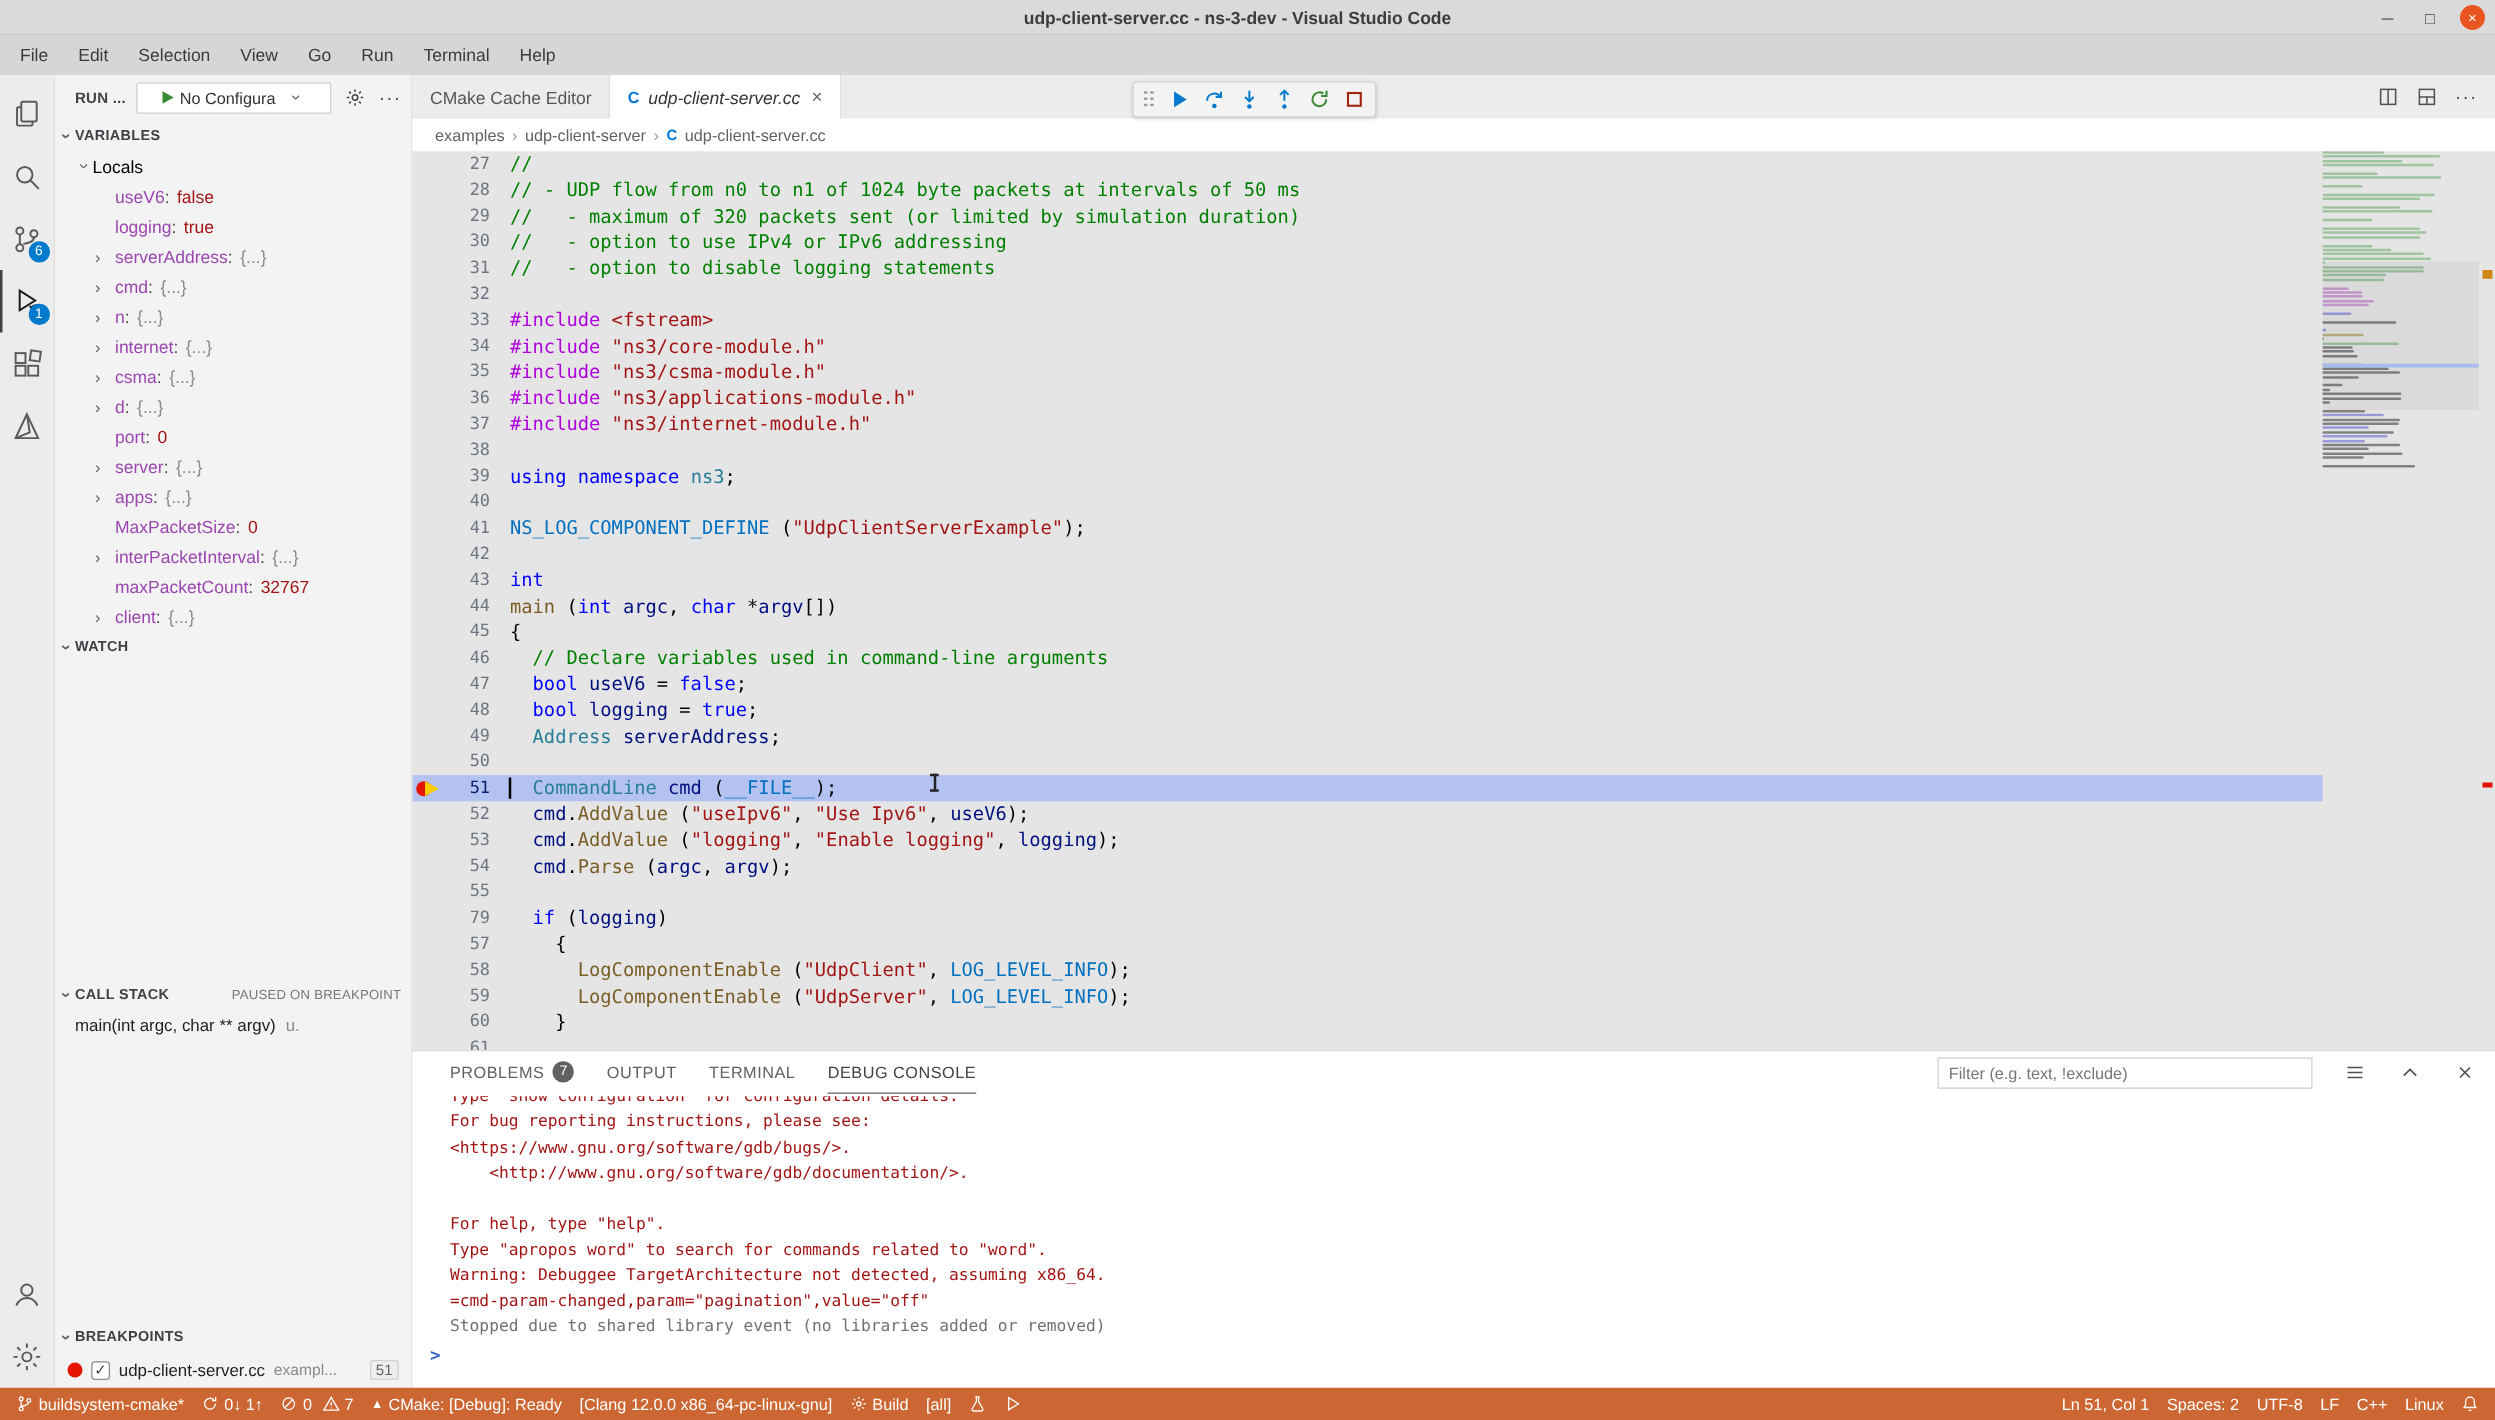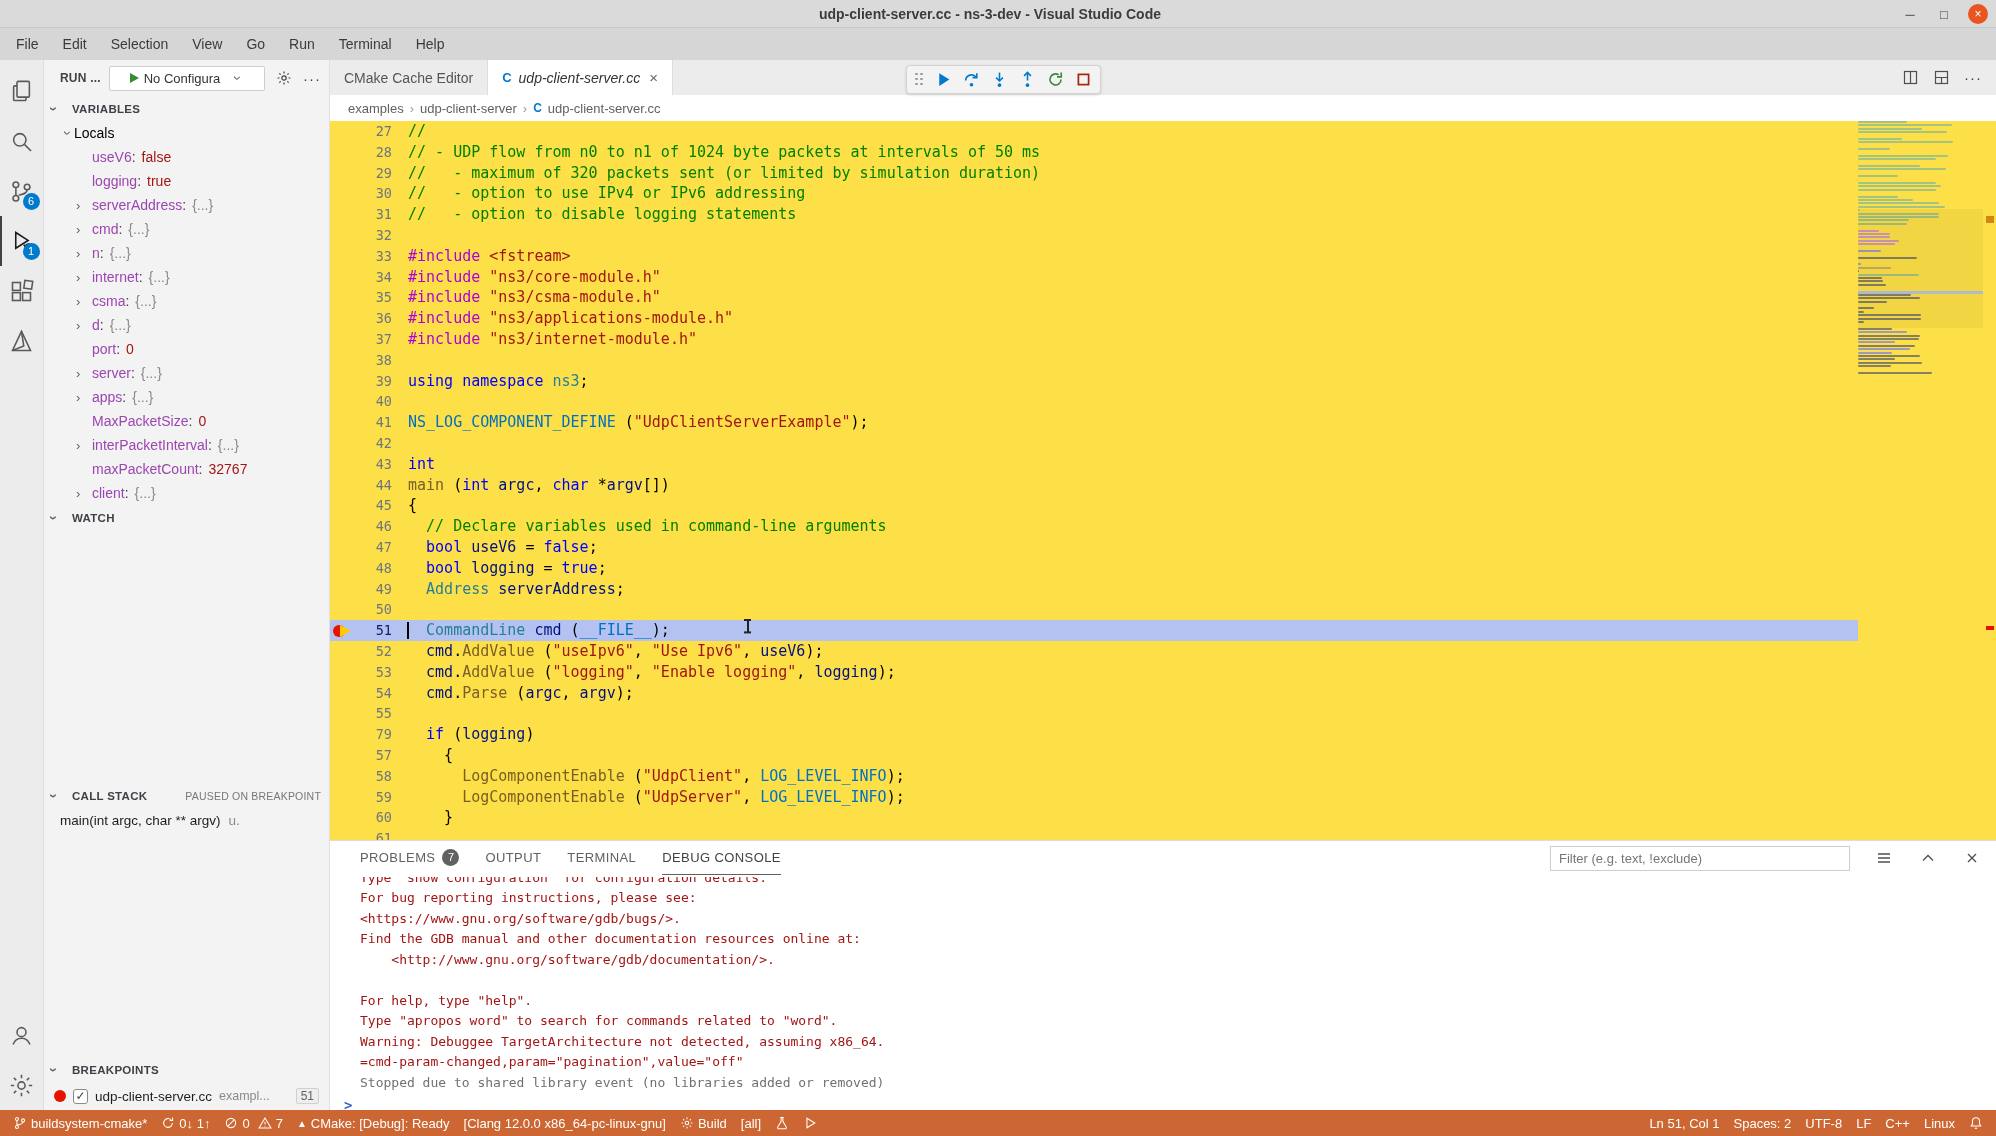--- a/index.html
+++ b/index.html
@@ -35,21 +35,21 @@
   .side-toolbar .run-title { font-size:12px; font-weight:700; color:#424242; letter-spacing:.2px; white-space:nowrap; }
   .config-picker { flex:1; height:25px; background:#fff; border:1px solid #cecece; border-radius:2px; display:flex; align-items:center; gap:5px; padding:0 20px; overflow:hidden; }
   .config-picker .play { width:0; height:0; border-left:9px solid #388a34; border-top:5.5px solid transparent; border-bottom:5.5px solid transparent; flex:none; }
   .config-picker .cfg-label { font-size:13px; color:#333; white-space:nowrap; overflow:hidden; flex:1; }
   .chev { display:inline-block; transform:rotate(90deg); color:#616161; font-size:14px; width:12px; text-align:center; flex:none; }
   .icon-btn { color:#424242; display:flex; align-items:center; justify-content:center; width:22px; height:22px; flex:none; }
   .icon-btn svg { width:16px; height:16px; stroke:currentColor; fill:none; stroke-width:1.2; }
   .dots { font-size:15px; letter-spacing:1px; color:#424242; }
 
   .section { display:flex; flex-direction:column; min-height:0; }
-  .section-header { height:25px; display:flex; align-items:center; gap:12px; padding:0 8px 0 4px; font-size:11.5px; font-weight:700; color:#3f3f46; letter-spacing:.3px; flex:none; }
+  .section-header { height:25px; display:flex; align-items:center; gap:0; padding:0 8px 0 4px; font-size:11.5px; font-weight:700; color:#3f3f46; letter-spacing:.3px; flex:none; }
   .section-header .hdr-status { margin-left:auto; font-weight:400; font-size:10.5px; color:#777; letter-spacing:.2px; }
   .sec-body-flex { flex:1; min-height:0; }
   .scope-row { height:24px; display:flex; align-items:center; padding-left:18px; color:#000; font-size:14px; }
   .var-row { height:24px; display:flex; align-items:center; padding-left:32px; white-space:nowrap; overflow:hidden; }
   .var-row .tw-chevron { width:16px; color:#616161; font-size:13px; flex:none; }
   .var-name { color:#9b46b0; }
   .var-colon { color:#424242; margin-right:6px; }
   .var-value.lit { color:#a31515; }
   .var-value.obj { color:#8a8a8a; }
   .frame-row { height:24px; display:flex; align-items:center; padding-left:16px; font-size:13.5px; color:#1e1e1e; white-space:nowrap; overflow:hidden; }
@@ -75,21 +75,21 @@
 
   .debug-toolbar { position:absolute; left:576px; top:5px; height:29px; background:#f3f3f3; border:1px solid #d4d4d4; border-radius:4px; box-shadow:0 1px 3px rgba(0,0,0,.15); display:flex; align-items:center; padding:0 4px; gap:2px; z-index:40; }
   .dt-grip { display:grid; grid-template-columns:repeat(2,4px); grid-auto-rows:4px; gap:1px; margin:0 4px; }
   .dt-grip i { width:2.5px; height:2.5px; border-radius:50%; background:#9a9a9a; }
   .dt-btn { width:26px; height:25px; display:flex; align-items:center; justify-content:center; }
   .dt-btn svg { width:17px; height:17px; }
 
   .breadcrumbs { height:26px; background:#fff; display:flex; align-items:center; gap:6px; padding-left:18px; font-size:13px; color:#616161; flex:none; }
   .bc-sep { color:#9d9d9d; }
 
-  .code-area { flex:1; position:relative; background:#fde047; overflow:hidden; }
+  .code-area { flex:1; position:relative; background:#e5e5e5; overflow:hidden; }
   .code-lines { position:absolute; left:0; top:0; right:138px; bottom:0; }
   .code-line { display:flex; height:20.8px; line-height:20.8px; font-family:"DejaVu Sans Mono", monospace; font-size:15px; }
   .code-line.current { background:#b3c2f0; }
   .glyph { width:28px; flex:none; position:relative; }
   .bp-dot { position:absolute; left:3px; top:50%; transform:translateY(-50%); width:12px; height:12px; border-radius:50%; background:#e51400; }
   .exec-arrow { position:absolute; left:10px; top:50%; transform:translateY(-50%); width:0; height:0; border-left:11px solid #ffcc00; border-top:6px solid transparent; border-bottom:6px solid transparent; }
   .lnum { width:34px; flex:none; text-align:right; font-size:13.5px; color:#6e7681; }
   .current .lnum { color:#0b216f; }
   .ltext { padding-left:16px; white-space:pre; position:relative; color:#000; }
   .caret { position:absolute; left:15px; top:2px; width:2px; height:17px; background:#000; }
@@ -878,21 +878,20 @@
                 <path d="M4 4l8 8M12 4l-8 8"></path>
               </svg>
             </span>
         </div>
       </div>
       <div class="panel-content">
         <div id="console-lines">
             <div class="console-line red clipped">Type "show configuration" for configuration details.</div>
             <div class="console-line red">For bug reporting instructions, please see:</div>
             <div class="console-line red">&lt;https://www.gnu.org/software/gdb/bugs/&gt;.</div>
-            <div class="console-line red">Find the GDB manual and other documentation resources online at:</div>
             <div class="console-line red">    &lt;http://www.gnu.org/software/gdb/documentation/&gt;.</div>
             <div class="console-line red">&nbsp;</div>
             <div class="console-line red">For help, type "help".</div>
             <div class="console-line red">Type "apropos word" to search for commands related to "word".</div>
             <div class="console-line red">Warning: Debuggee TargetArchitecture not detected, assuming x86_64.</div>
             <div class="console-line red">=cmd-param-changed,param="pagination",value="off"</div>
             <div class="console-line gray">Stopped due to shared library event (no libraries added or removed)</div>
           </div>
         <div class="console-prompt">&gt;</div>
       </div>

